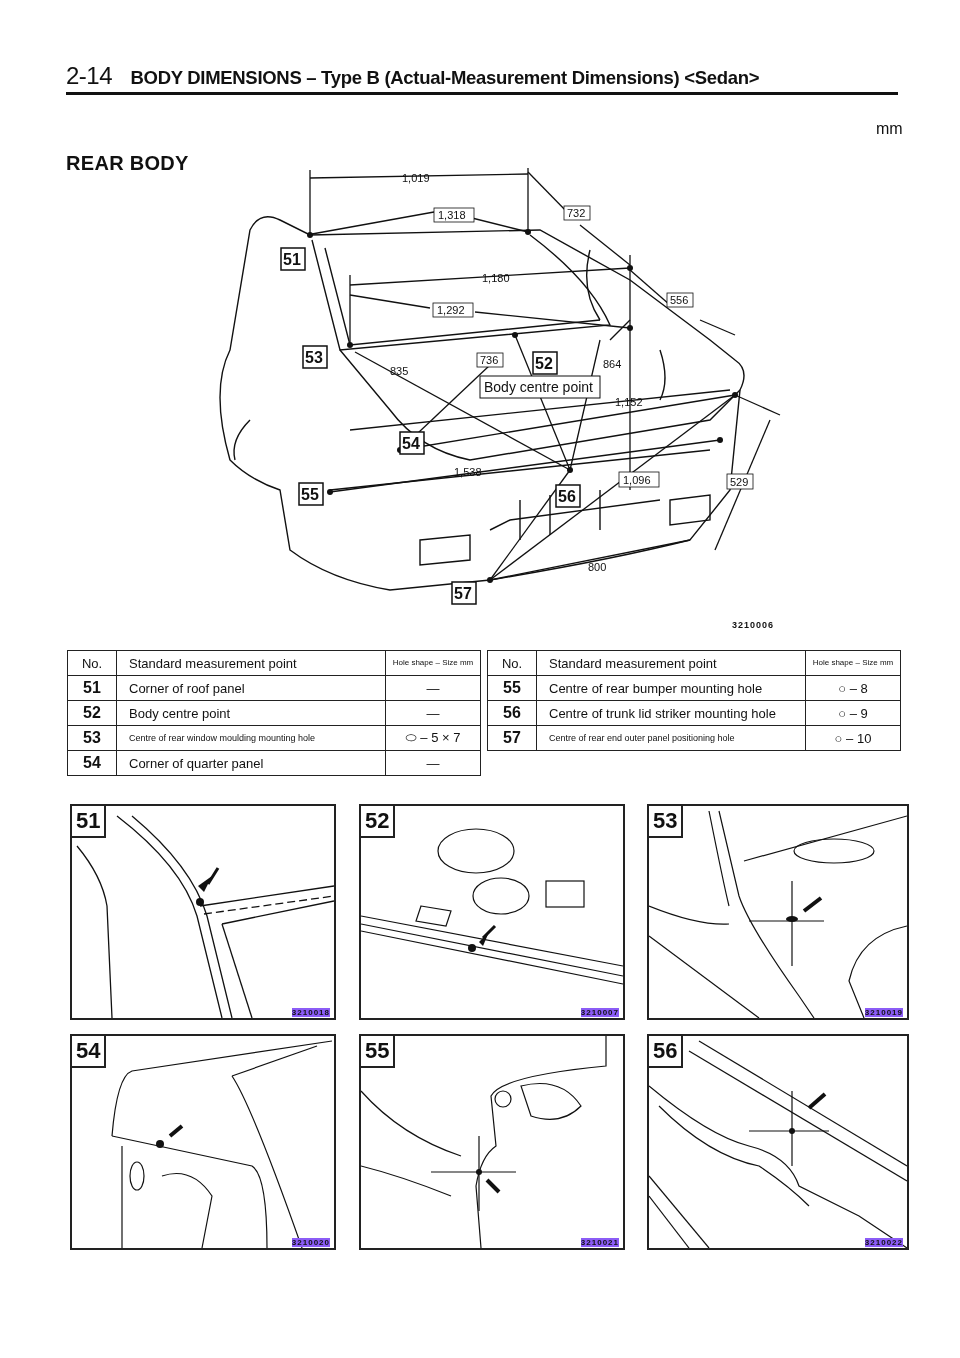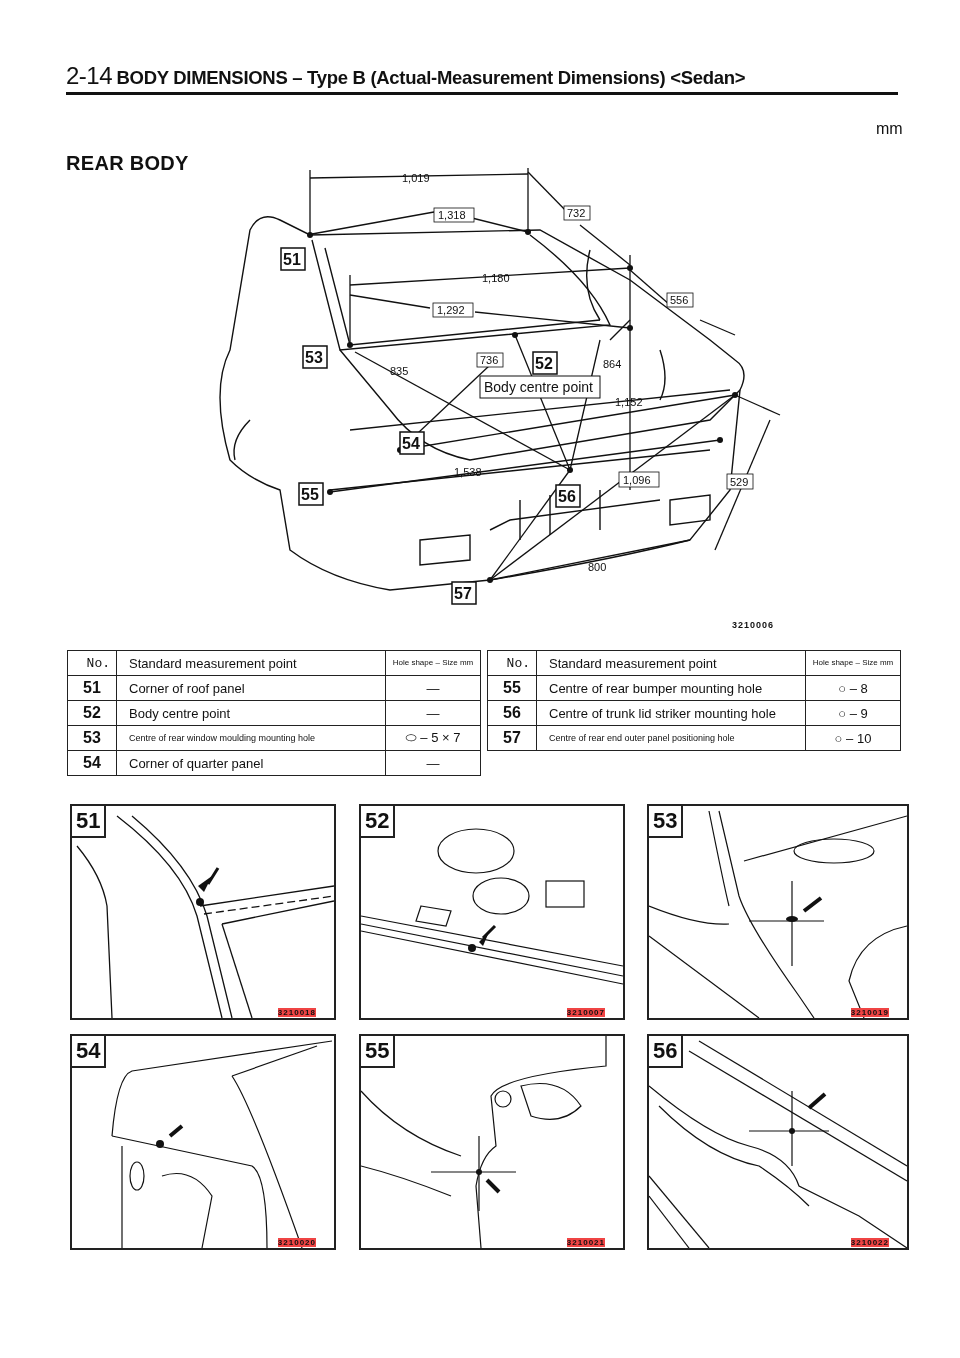--- a/index.html
+++ b/index.html
@@ -1,39 +1,39 @@
 <!DOCTYPE html>
 <html><head>
 <meta charset="utf-8">
 <style>
   html, body { margin:0; padding:0; background:#ffffff; }
   body { width:960px; height:1358px; position:relative; overflow:hidden; font-family:"Liberation Sans", sans-serif; color:#111; }
   .hdr { position:absolute; left:66px; top:62px; width:832px; }
   .hdr .num { font-weight:normal; font-size:24px; letter-spacing:-0.5px; }
-  .hdr .title { font-weight:bold; font-size:18.5px; letter-spacing:-0.3px; }
+  .hdr .title { font-weight:bold; font-size:18.5px; margin-left:14px; letter-spacing:-0.3px; }
   .hrule { position:absolute; left:66px; top:92px; width:832px; height:3px; background:#111; }
   .section { position:absolute; left:66px; top:108px; font-weight:bold; font-size:20px; letter-spacing:0.3px;margin-top:44px; }
   .unit { position:absolute; left:876px; top:120px; font-size:16px; }
   .diagram { position:absolute; left:190px; top:160px; width:600px; height:470px; }
   .figcode { position:absolute; left:732px; top:620px; font-size:9px; font-weight:bold; letter-spacing:1px; }
 
   table.spec { position:absolute; border-collapse:collapse; font-size:13px; }
   table.spec td { border:1px solid #222; padding:0 6px; height:24px; }
   table.spec td.no { font-weight:bold; font-size:16px; text-align:center; width:36px; }
-  table.spec td.hd-no { font-size:13px; text-align:right; font-weight:normal;font-family:Liberation Mono, monospace; }
+  table.spec td.hd-no { font-size:13px; text-align:center; font-weight:normal; }
   table.spec td.pt { width:250px;padding-left:12px; }
   table.spec td.pt.small { font-size:9px; line-height:9px;margin-top:21px; }
   table.spec td.hs { width:82px; text-align:center; font-size:13px; }
   table.spec td.hs-hd { width:82px; font-size:8px; line-height:8px; text-align:center; }
   #tbl-left { left:67px; top:650px; }
   #tbl-right { left:487px; top:650px; }
 
   .panel { position:absolute; border:2px solid #222; background:#fff; overflow:hidden; }
   .panel .lbl { position:absolute; left:0; top:0; border-right:2px solid #222; border-bottom:2px solid #222; background:#fff; font-weight:bold; font-size:22px; padding:0 4px; line-height:30px; z-index:2; }
-  .panel .code { position:absolute; right:18px; bottom:1px; font-size:8px; font-weight:bold; letter-spacing:1px; z-index:2; background:#ef4444; }
+  .panel .code { position:absolute; right:4px; bottom:1px; font-size:8px; font-weight:bold; letter-spacing:1px; z-index:2; background:#8b5cf6; }
   .panel svg { position:absolute; left:0; top:0; }
 </style>
 </head>
 <body>
 
 <div class="hdr">
   <span class="num">2-14</span>
   <span class="title">BODY DIMENSIONS – Type B (Actual-Measurement Dimensions) &lt;Sedan&gt;</span>
 </div>
 <div class="hrule"></div>

